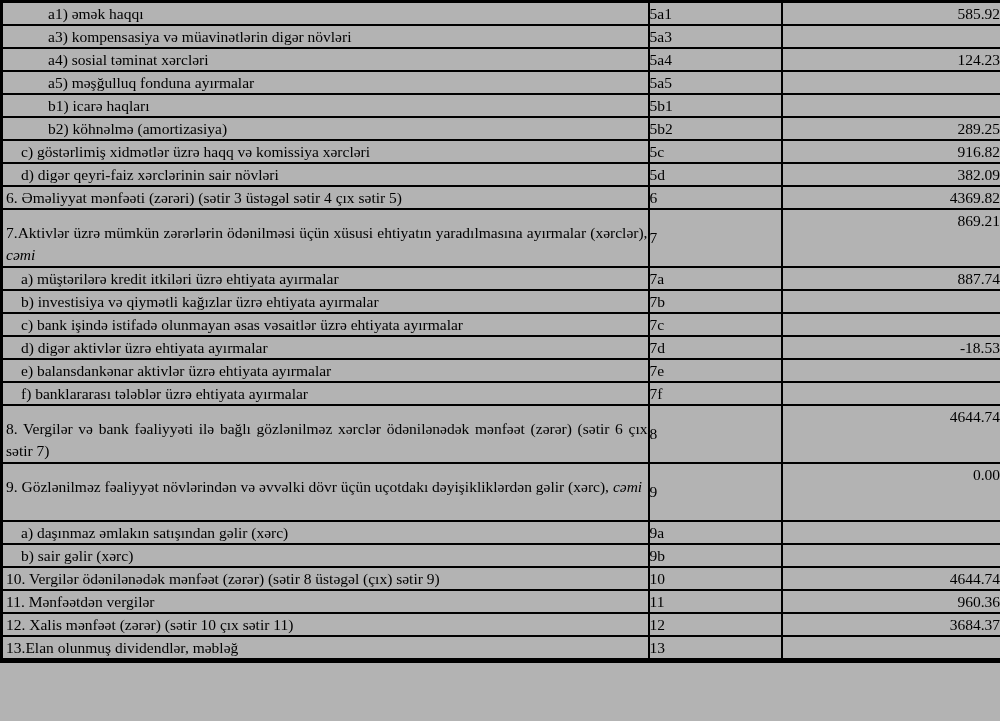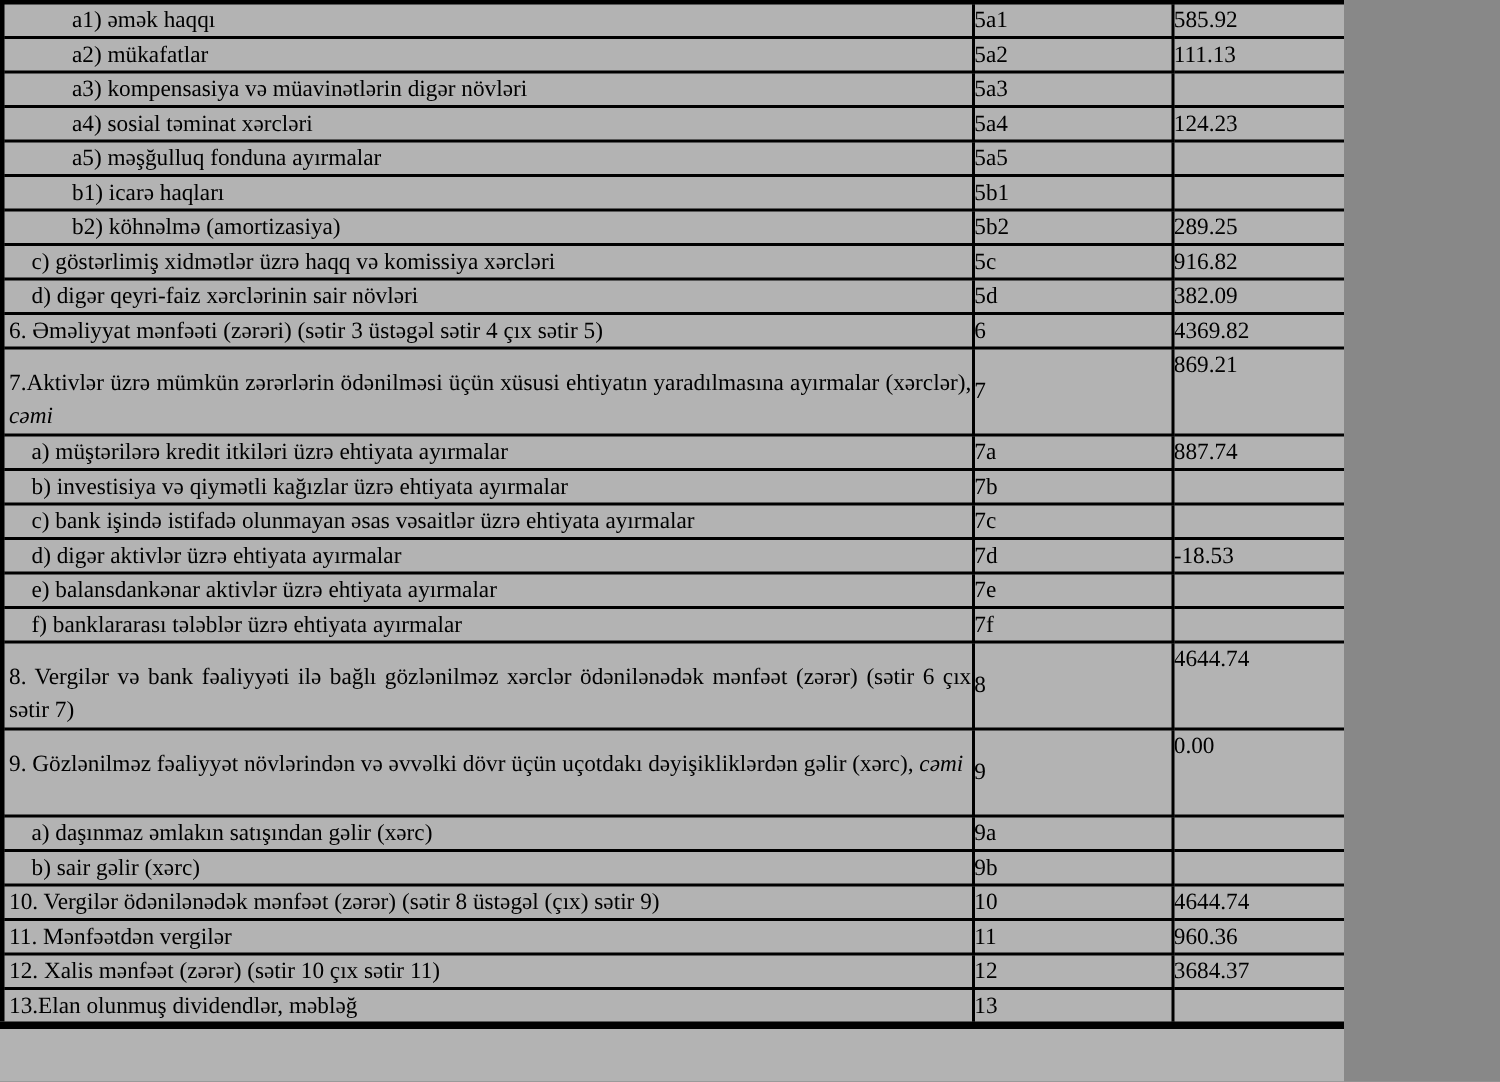--- a/index.html
+++ b/index.html
@@ -1,21 +1,21 @@
 <!DOCTYPE html>
 <html><head>
 <meta charset="utf-8">
 <style>
   html, body {
     margin: 0;
     padding: 0;
     background: #888888;
   }
   .sheet {
-    width: 896px;
+    width: 1000px;
     height: 721px;
     overflow: hidden;
     background: #b3b3b3;
     box-sizing: border-box;
   }
   table.fin {
     border-collapse: collapse;
     table-layout: fixed;
     width: 1000px;
     background: #b3b3b3;
@@ -34,20 +34,21 @@
   td.desc {
     text-align: left;
     line-height: 19px;
     padding-right: 3px;
   }
   td.desc.ind0 { padding-left: 3px; }
   td.desc.ind1 { padding-left: 18px; }
   td.desc.ind2 { padding-left: 45px; }
   td.code { text-align: left; }
   td.val  {
+    text-align: right;
     padding-right: 2px;
   }
   tr.single td { height: 21px; }
   tr.tall td   { height: 44px; }
   tr.tall td.desc {
     vertical-align: top;
     line-height: 22px;
     padding-top: 12px;
   }
   tr.tall td.desc .jtext {
@@ -73,27 +74,20 @@
     <tbody id="rows">
         <tr class="single">
           <td class="desc ind2">
             <div class=""><span>a1) əmək haqqı</span></div>
           </td>
           <td class="code">5a1</td>
           <td class="val">585.92</td>
         </tr>
         <tr class="single">
           <td class="desc ind2">
-            <div class=""><span>a2) mükafatlar</span></div>
-          </td>
-          <td class="code">5a2</td>
-          <td class="val">111.13</td>
-        </tr>
-        <tr class="single">
-          <td class="desc ind2">
             <div class=""><span>a3) kompensasiya və müavinətlərin digər növləri</span></div>
           </td>
           <td class="code">5a3</td>
           <td class="val"></td>
         </tr>
         <tr class="single">
           <td class="desc ind2">
             <div class=""><span>a4) sosial təminat xərcləri</span></div>
           </td>
           <td class="code">5a4</td>

